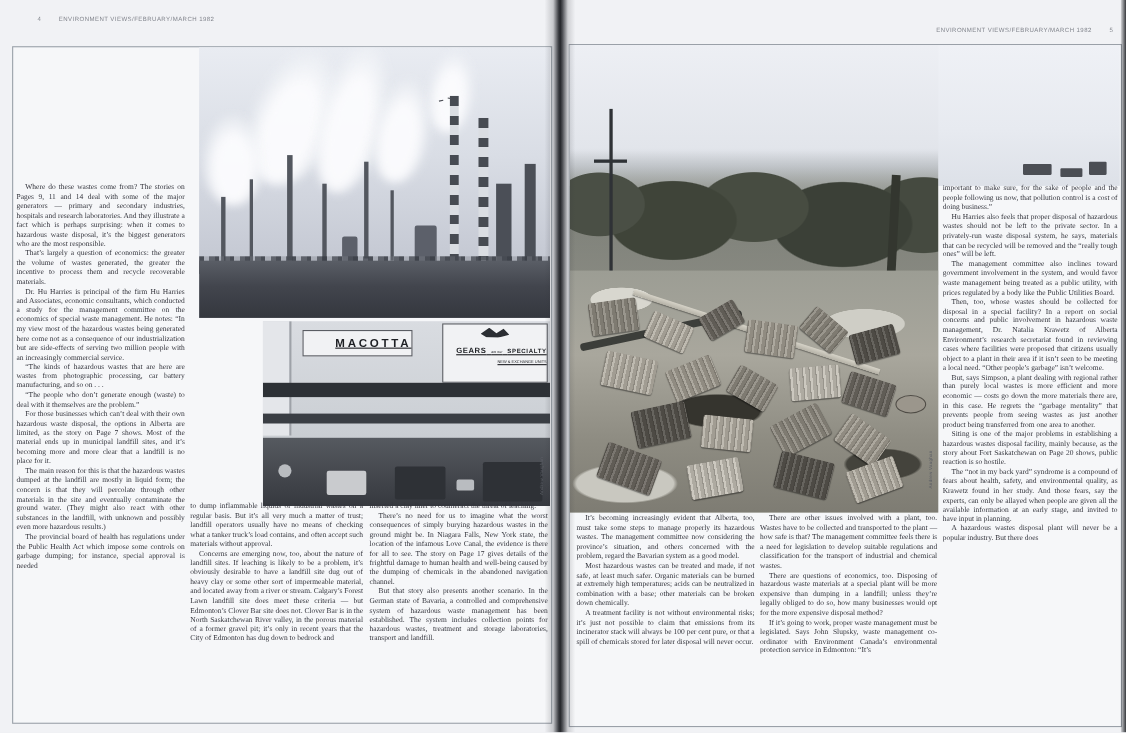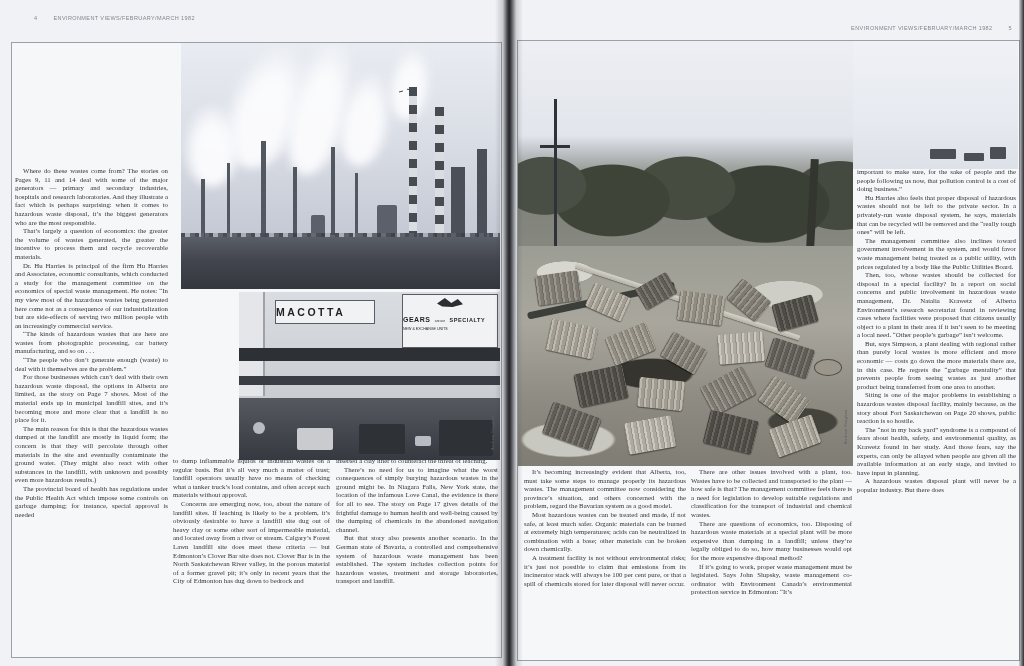--- a/index.html
+++ b/index.html
@@ -45,21 +45,21 @@
     background:repeating-linear-gradient(90deg,rgba(60,64,72,.9) 0 4px,rgba(120,124,132,.35) 4px 9px,rgba(70,74,82,.8) 9px 14px);}
   .plume{position:absolute;border-radius:50%;filter:blur(4px);
     background:radial-gradient(ellipse at 50% 60%,rgba(252,252,254,.95) 0 40%,rgba(244,246,249,.55) 60%,rgba(240,242,246,0) 75%);}
   .bird{position:absolute;width:4px;height:1px;background:#4a4d54;}
 
   .macphoto{left:239px;top:292px;width:261px;height:168px;
     background:linear-gradient(180deg,#d9dce1 0%,#ccd0d5 55%,#bdc0c5 100%);}
   .pillar{position:absolute;left:0;top:0;width:24px;height:104px;background:#e4e6ea;border-right:2px solid #9ea2a8;}
   .stripe{position:absolute;left:0;width:100%;background:#2d3136;}
   .sign{position:absolute;background:#f1f2f4;border:1px solid #5a5d63;color:#1e2024;
-        font-family:"Liberation Sans", sans-serif;text-align:left;}
+        font-family:"Liberation Sans", sans-serif;text-align:right;text-decoration:underline;}
   .macsign{left:36px;top:8px;width:98px;height:22px;line-height:22px;font-size:10.5px;font-weight:bold;letter-spacing:2.5px;}
   .gearsign{right:2px;top:2px;width:94px;height:50px;padding-top:2px;}
   .gearsign .logo{margin:1px auto 1px;width:26px;height:9px;background:#2b2e33;
     clip-path:polygon(0 60%,30% 0,55% 55%,80% 10%,100% 70%,60% 100%,20% 95%);}
   .gearsign .g1{font-size:7px;font-weight:bold;letter-spacing:.5px;}
   .gearsign .g2{font-size:3.2px;}
   .gearsign .g3{font-size:5.5px;font-weight:bold;letter-spacing:.6px;}
   .gearsign .g4{font-size:3.6px;margin-top:1px;}
   .equip{position:absolute;left:0;bottom:0;width:100%;height:62px;
     background:linear-gradient(180deg,#565a60 0%,#44474d 55%,#36393f 100%);}

